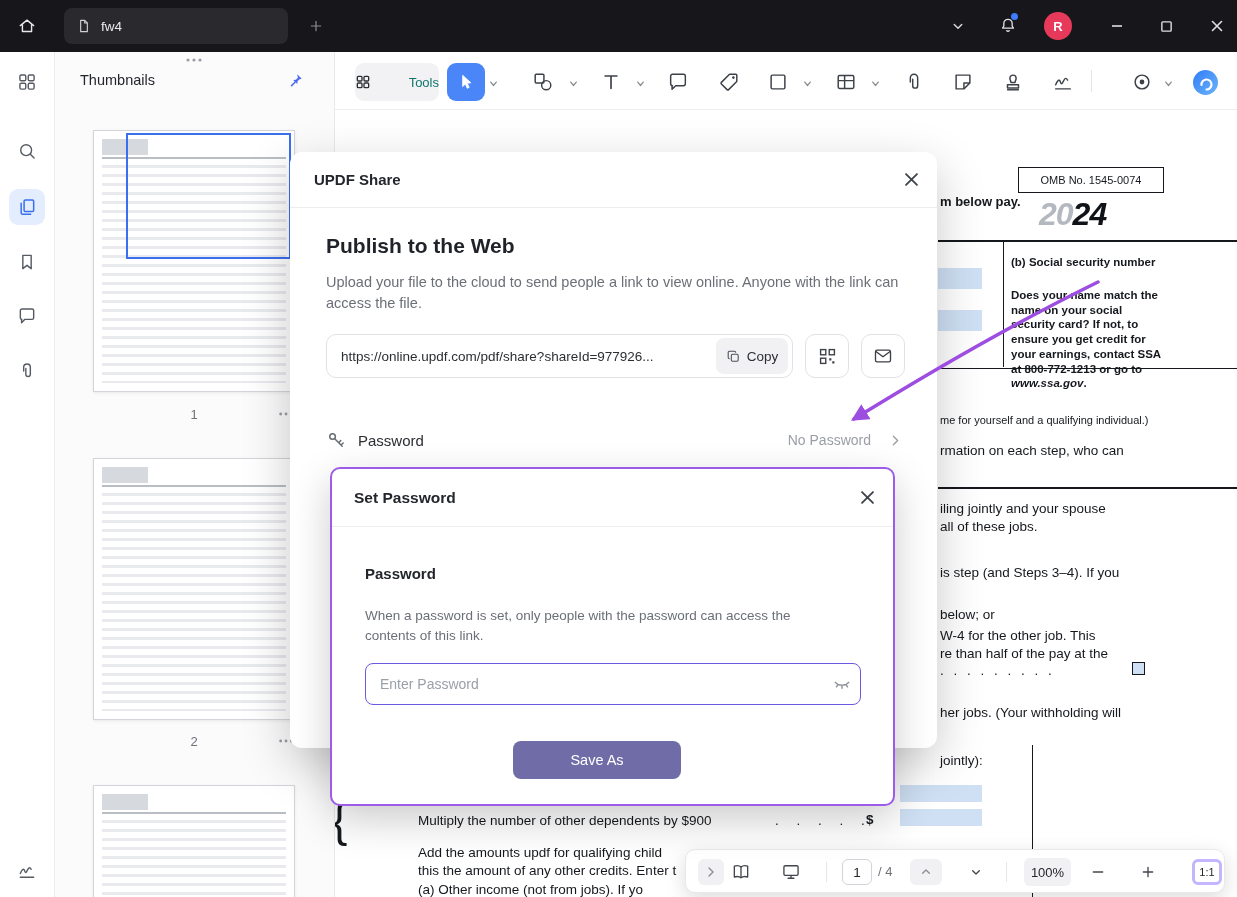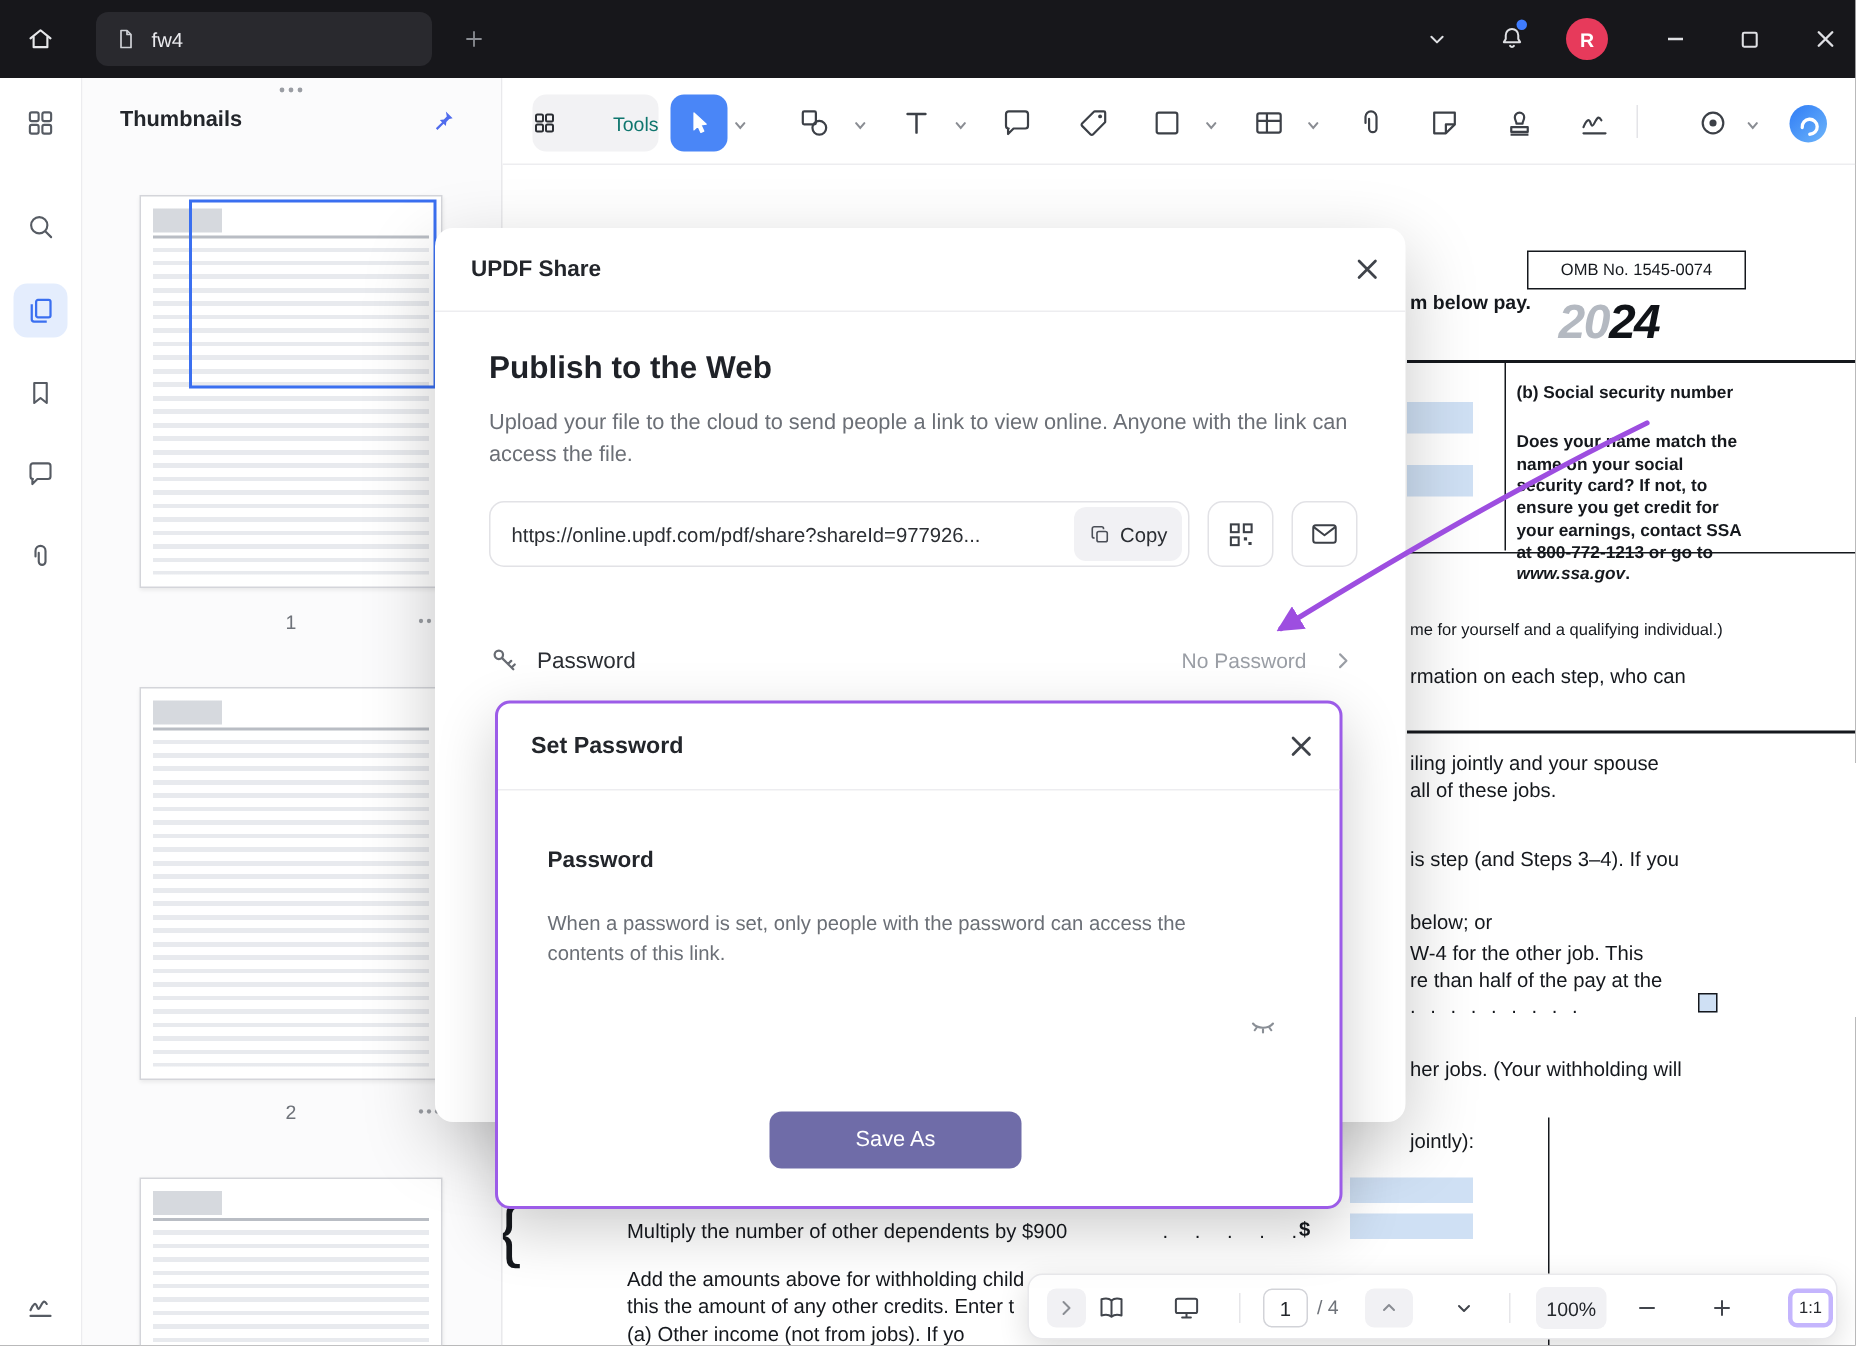--- a/index.html
+++ b/index.html
@@ -16,21 +16,21 @@
 .bell-wrap{position:absolute;left:996px;top:14px;width:24px;height:24px}
 .bell-dot{position:absolute;left:15px;top:-1px;width:7px;height:7px;border-radius:50%;background:#3f7cff}
 
 
 .rail{position:absolute;left:0;top:52px;width:55px;height:845px;background:#fff;border-right:1px solid #ececef;z-index:30}
 .rail-btn{position:absolute;left:9px;width:36px;height:36px;border-radius:9px;display:flex;align-items:center;justify-content:center}
 .rail-btn.active{background:#e4edfd}
 
 
 .panel{position:absolute;left:55px;top:52px;width:280px;height:845px;background:#fbfbfc;border-right:1px solid #e9e9ec;z-index:30;overflow:hidden}
-.panel-title{position:absolute;left:25px;top:20px;font-size:14.5px;font-weight:bold;color:#23262b}
+.panel-title{position:absolute;left:25px;top:20px;font-size:14.5px;font-weight:normal;color:#23262b}
 .panel-dots{position:absolute;left:127px;top:0;width:24px;height:16px;display:flex;align-items:center;justify-content:center}
 .pin-btn{position:absolute;left:228px;top:17px;width:24px;height:24px;display:flex;align-items:center;justify-content:center}
 .thumb{position:absolute;left:38px;width:202px;height:262px;background:#fff;border:1px solid #d4d5da;box-shadow:0 1px 3px rgba(0,0,0,.08)}
 .mini-head{position:absolute;left:8px;top:8px;right:8px;height:20px;border-bottom:2px solid #b9bdc4;background:linear-gradient(#d6d9de 0 0) no-repeat 0 0/46px 16px}
 .mini-body{position:absolute;left:8px;top:34px;right:8px;bottom:8px;background:repeating-linear-gradient(to bottom,#e8eaee 0 3px,transparent 3px 9px)}
 .vp{position:absolute;left:32px;top:2px;width:165px;height:126px;border:2px solid #3a6ff0}
 .thumb-row{position:absolute;left:38px;width:202px;height:24px;display:flex;align-items:center;justify-content:center}
 .thumb-num{font-size:13px;color:#6f737a}
 .row-dots{position:absolute;right:0;top:4px;width:18px;height:16px;display:flex;align-items:center;justify-content:center}
 
@@ -473,21 +473,21 @@
     <div class="form-checkbox"></div>
     <div class="frag" style="left:605px;top:595px">her jobs. (Your withholding will</div>
     <div class="frag" style="left:605px;top:643px">jointly):</div>
     <div class="hl" style="left:565px;top:675px;width:82px;height:17px"></div>
     <div class="hl" style="left:565px;top:699px;width:82px;height:17px"></div>
     <div class="vline" style="left:697px;top:635px;height:152px"></div>
     <div class="brace">{</div>
     <div class="frag" style="left:83px;top:703px">Multiply the number of other dependents by $900</div>
     <div class="frag" style="left:440px;top:703px;word-spacing:14px">. . . . .</div>
     <div class="frag b" style="left:531px;top:702px">$</div>
-    <div class="frag" style="left:83px;top:735px">Add the amounts above for withholding child</div>
+    <div class="frag" style="left:83px;top:735px">Add the amounts updf for qualifying child</div>
     <div class="frag" style="left:83px;top:753px">this the amount of any other credits. Enter t</div>
     <div class="frag" style="left:83px;top:772px"><span class="b">(a) Other income (not from jobs). </span><span>If yo</span></div>
   </main>
 
   <div class="bbar">
     <div class="bb-btn bb-boxed" style="left:12px;top:9px;width:26px;height:26px">
       <span>
           <svg width="16" height="16" viewBox="0 0 24 24" fill="none" stroke="#8a8d93" stroke-width="2" stroke-linecap="round" stroke-linejoin="round">
             <path d="M9 6l6 6-6 6"></path>
           </svg>
@@ -618,20 +618,21 @@
     <div class="pwm-head">
       <span class="pwm-title">Set Password</span>
       <span class="mclose">
           <svg width="17" height="17" viewBox="0 0 14 14" stroke="#3f434a" stroke-width="1.5" stroke-linecap="round">
             <path d="M2.5 2.5l9 9M11.5 2.5l-9 9"></path>
           </svg>
         </span>
     </div>
     <div class="pwm-label">Password</div>
     <div class="pwm-desc">When a password is set, only people with the password can access the contents of this link.</div>
+    <input class="pwm-input" type="text" placeholder="Enter Password" style="">
     <span class="eye-btn">
       <span>
           <svg width="20" height="20" viewBox="0 0 24 24" fill="none" stroke="#8a8f96" stroke-width="1.7" stroke-linecap="round">
             <path d="M4 10c3.5 4.5 12.5 4.5 16 0"></path>
             <path d="M7 13.2l-1.6 2.2M12 14.6v2.6M17 13.2l1.6 2.2"></path>
           </svg>
         </span>
     </span>
     <div class="save-btn">Save As</div>
   </div>

